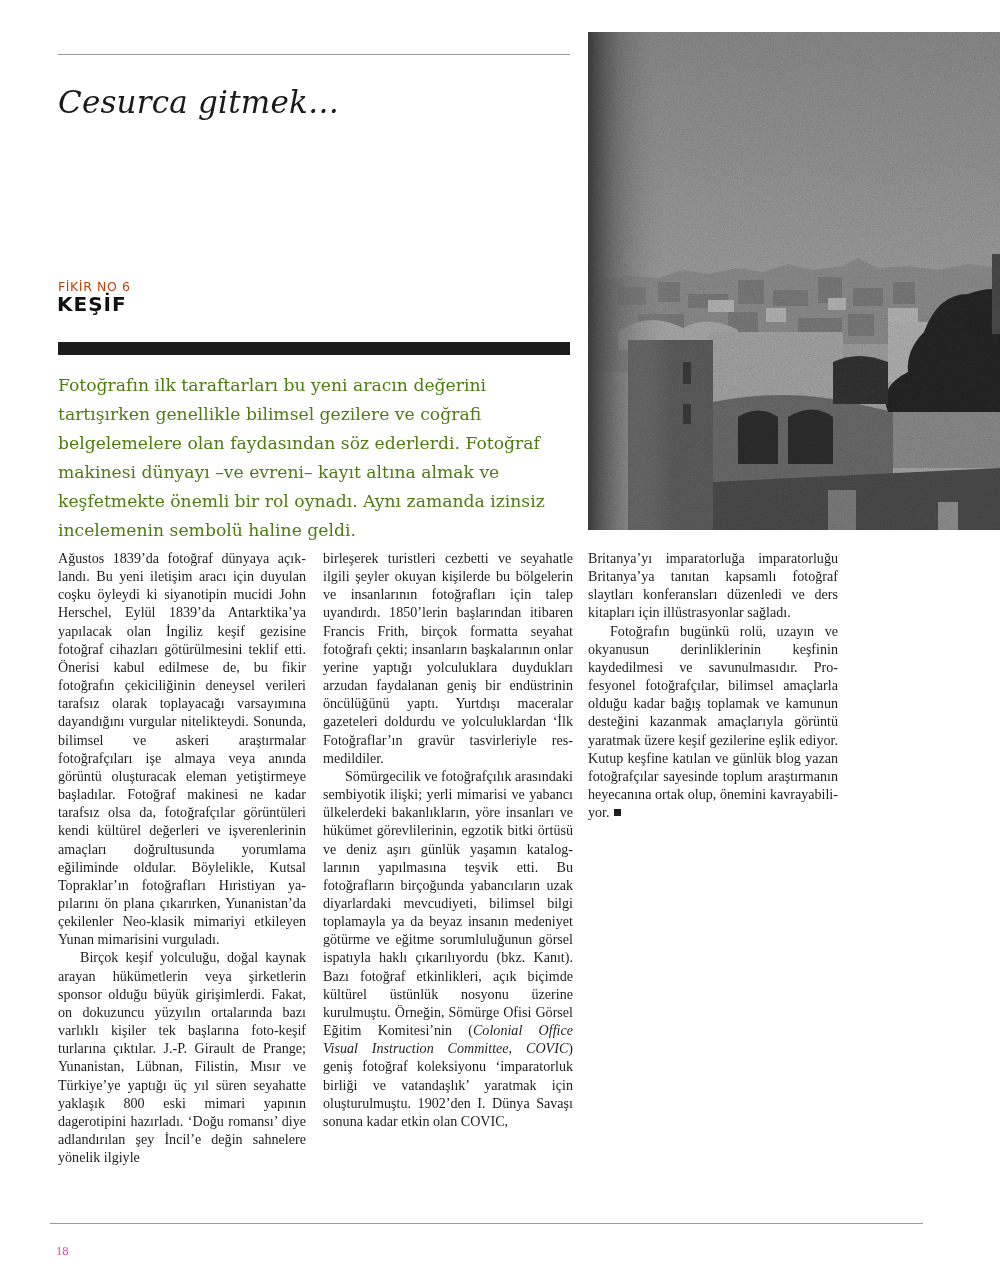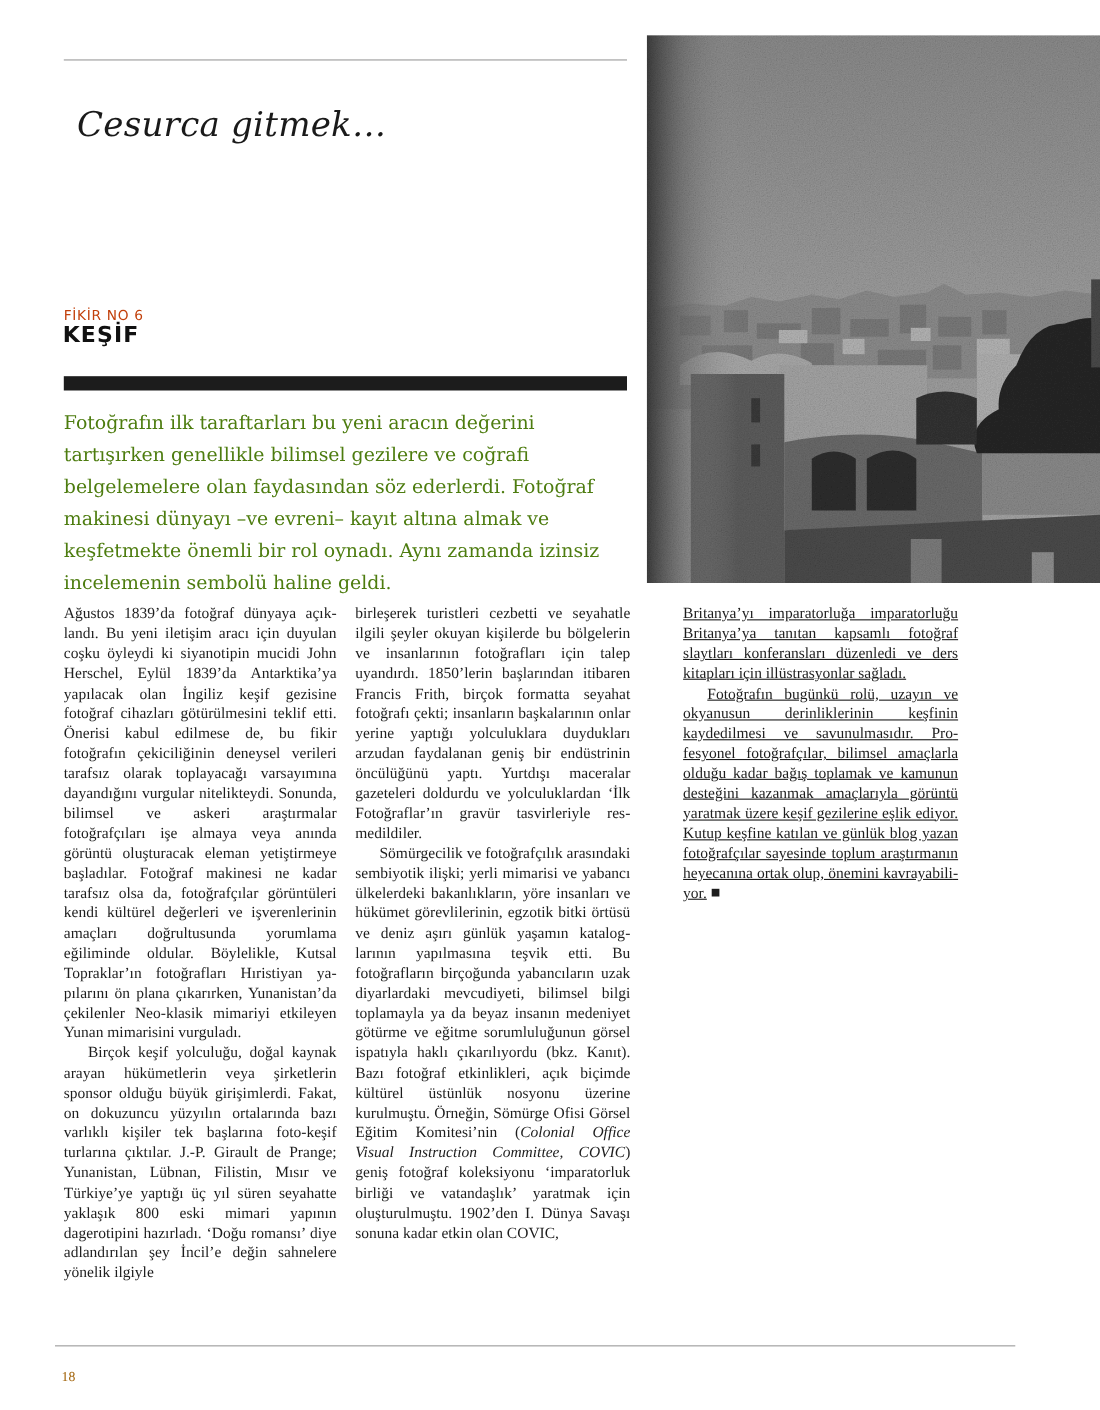--- a/index.html
+++ b/index.html
@@ -1,32 +1,32 @@
 <!DOCTYPE html>
 <html><head>
   <meta charset="utf-8">
   <style>
     html, body { margin: 0; padding: 0; background: #ffffff; }
     body { width: 1000px; height: 1282px; position: relative; overflow: hidden; color: #1b1b1b; }
     .top-rule { position: absolute; left: 58px; top: 54px; width: 512px; height: 0; border-top: 1px solid #9a9a9a; }
-    .title { position: absolute; left: 58px; top: 84px; margin: 12px; font-family: "DejaVu Serif", "Liberation Serif", serif; font-style: italic; font-weight: normal; font-size: 31px; letter-spacing: 0.2px; color: #1a1a1a; }
+    .title { position: absolute; left: 58px; top: 84px; margin: 0; font-family: "DejaVu Serif", "Liberation Serif", serif; font-style: italic; font-weight: normal; font-size: 31px; letter-spacing: 0.2px; color: #1a1a1a; }
     .kicker { position: absolute; left: 58px; top: 279px; font-family: "DejaVu Sans", "Liberation Sans", sans-serif; font-size: 12.5px; letter-spacing: 0.6px; color: #c2410c; }
     .section-heading { position: absolute; left: 57px; top: 292px; margin: 0; font-family: "DejaVu Sans", "Liberation Sans", sans-serif; font-weight: bold; font-size: 20px; letter-spacing: 1px; color: #111; }
     .heavy-rule { position: absolute; left: 58px; top: 342px; width: 512px; height: 13px; background: #1c1c1c; }
     .lead { position: absolute; left: 58px; top: 371px; width: 520px; margin: 0; font-family: "DejaVu Serif", "Liberation Serif", serif; font-size: 17.2px; line-height: 29px; color: #4d7c0f; }
     .photo { position: absolute; left: 588px; top: 32px; width: 412px; height: 498px; }
     .col { position: absolute; top: 549px; margin: 0; font-family: "Liberation Serif", "DejaVu Serif", serif; font-size: 14.1px; line-height: 18.15px; text-align: justify; hyphens: manual; color: #1d1d1d; }
     .col p { margin: 0; }
     .col p.indent { text-indent: 22px; }
     .col1 { left: 58px; width: 248px; }
     .col2 { left: 323px; width: 250px; }
-    .col3 { left: 621px; width: 250px; text-decoration: underline; }
+    .col3 { left: 588px; width: 250px; }
     .end-mark { display: inline-block; width: 7px; height: 7px; background: #1d1d1d; margin-left: 4px; vertical-align: 1px; }
     .bottom-rule { position: absolute; left: 50px; top: 1223px; width: 873px; border-top: 1px solid #9a9a9a; }
-    .page-number { position: absolute; left: 56px; top: 1244px; font-family: "Liberation Serif", "DejaVu Serif", serif; font-size: 12.5px; color: #a16207; }
+    .page-number { position: absolute; left: 56px; top: 1244px; font-family: "Liberation Serif", "DejaVu Serif", serif; font-size: 12.5px; color: #ec4899; }
     b { font-weight: normal; }
     i { font-style: italic; }
   </style>
 </head>
 <body>
 
 <div class="top-rule"></div>
 
 <h1 class="title">Cesurca gitmek…</h1>
 

